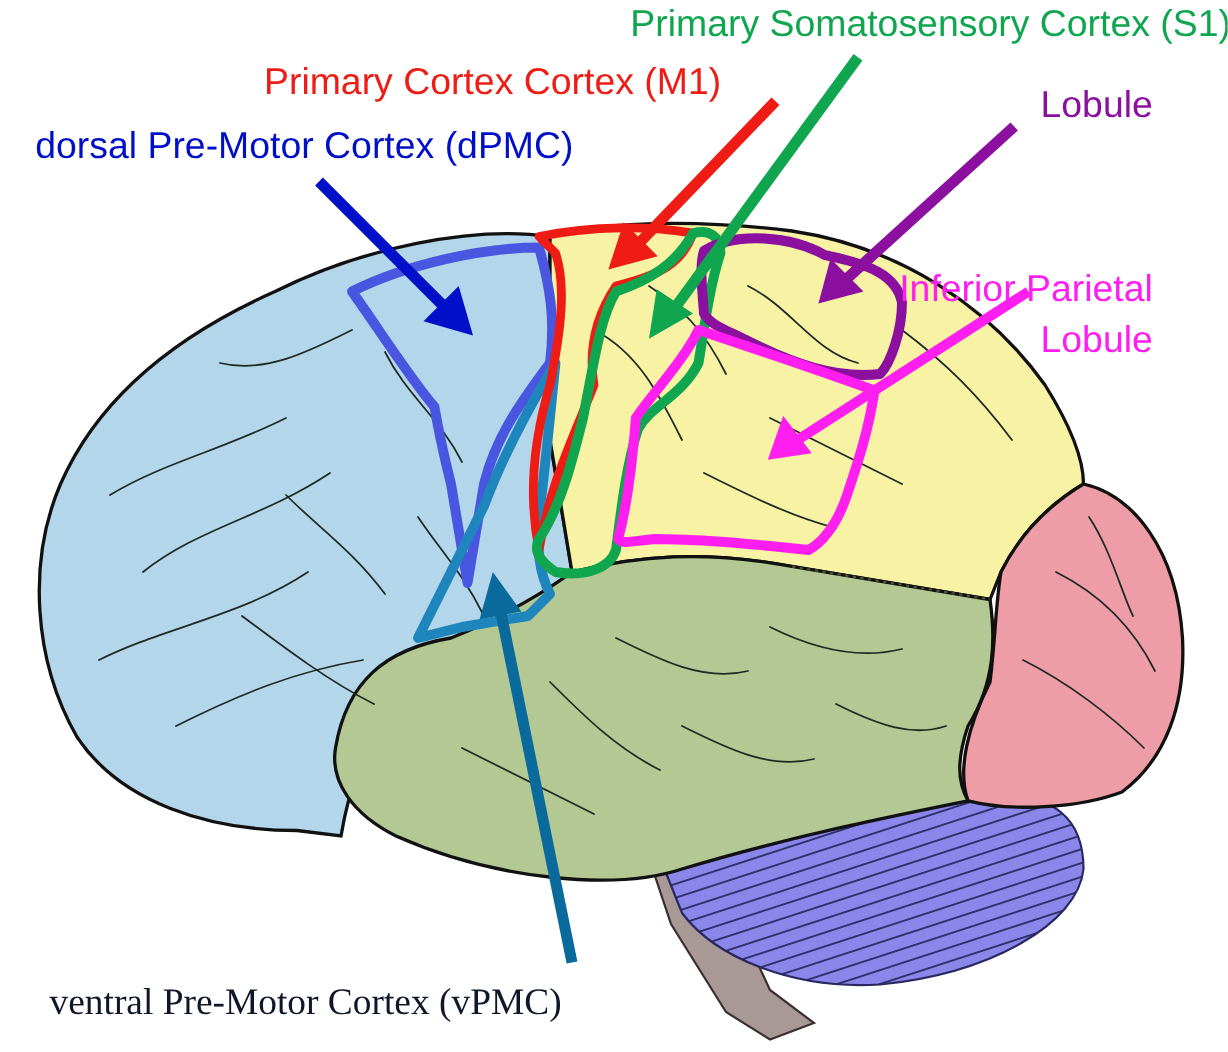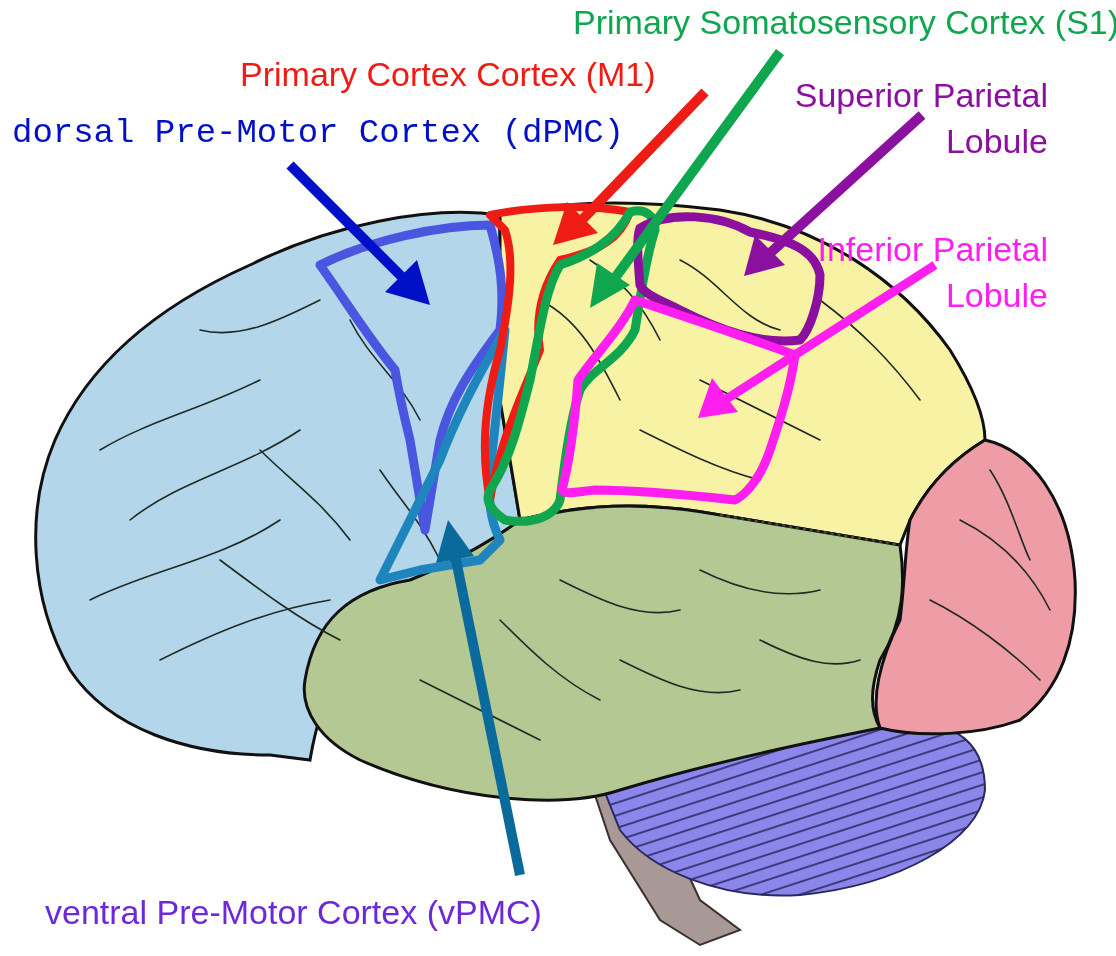--- a/index.html
+++ b/index.html
@@ -71,26 +71,25 @@
     </g>
     <g>
       <line id="arr-vpmc-line" x1="520" y1="875" x2="455" y2="555" stroke-width="10" stroke="#0a6a9c"></line>
       <polygon id="arr-vpmc-head" points="448,520 436,563 474,556" fill="#0a6a9c"></polygon>
     </g>
   </svg>
 
   
   <div class="lbl" id="lbl-s1" style="left: 573px; top: 2px; color: rgb(16, 166, 80);">Primary Somatosensory Cortex (S1)</div>
   <div class="lbl" id="lbl-m1" style="left: 240px; top: 54px; color: rgb(238, 28, 20);">Primary Cortex Cortex (M1)</div>
-  <div class="lbl" id="lbl-dpmc" style="left: 12px; top: 113px; color: rgb(0, 16, 200); font-family: Liberation Mono, monospace;">dorsal Pre-Motor Cortex (dPMC)</div>
+  <div class="lbl" id="lbl-dpmc" style="left: 32px; top: 113px; color: rgb(0, 16, 200);">dorsal Pre-Motor Cortex (dPMC)</div>
 
   <div class="lbl right" id="lbl-spl" style="right: 16px; top: 72px; line-height: 46px; color: rgb(140, 16, 160);">
-    <div>Superior Parietal</div>
     <div>Lobule</div>
   </div>
 
-  <div class="lbl right" id="lbl-ipl" style="right: 16px; top: 226px; line-height: 46px; color: rgb(255, 30, 240);">
+  <div class="lbl right" id="lbl-ipl" style="right: 16px; top: 240px; line-height: 46px; color: rgb(255, 30, 240);">
     <div>Inferior Parietal</div>
     <div>Lobule</div>
   </div>
 
-  <div class="lbl" id="lbl-vpmc" style="left: 45px; top: 892px; color: #6d28d9;">ventral Pre-Motor Cortex (vPMC)</div>
+  <div class="lbl" id="lbl-vpmc" style="left: 45px; top: 892px; color: #0f172a; font-family: Liberation Serif, serif;">ventral Pre-Motor Cortex (vPMC)</div>
 </div>
 
 </body></html>

